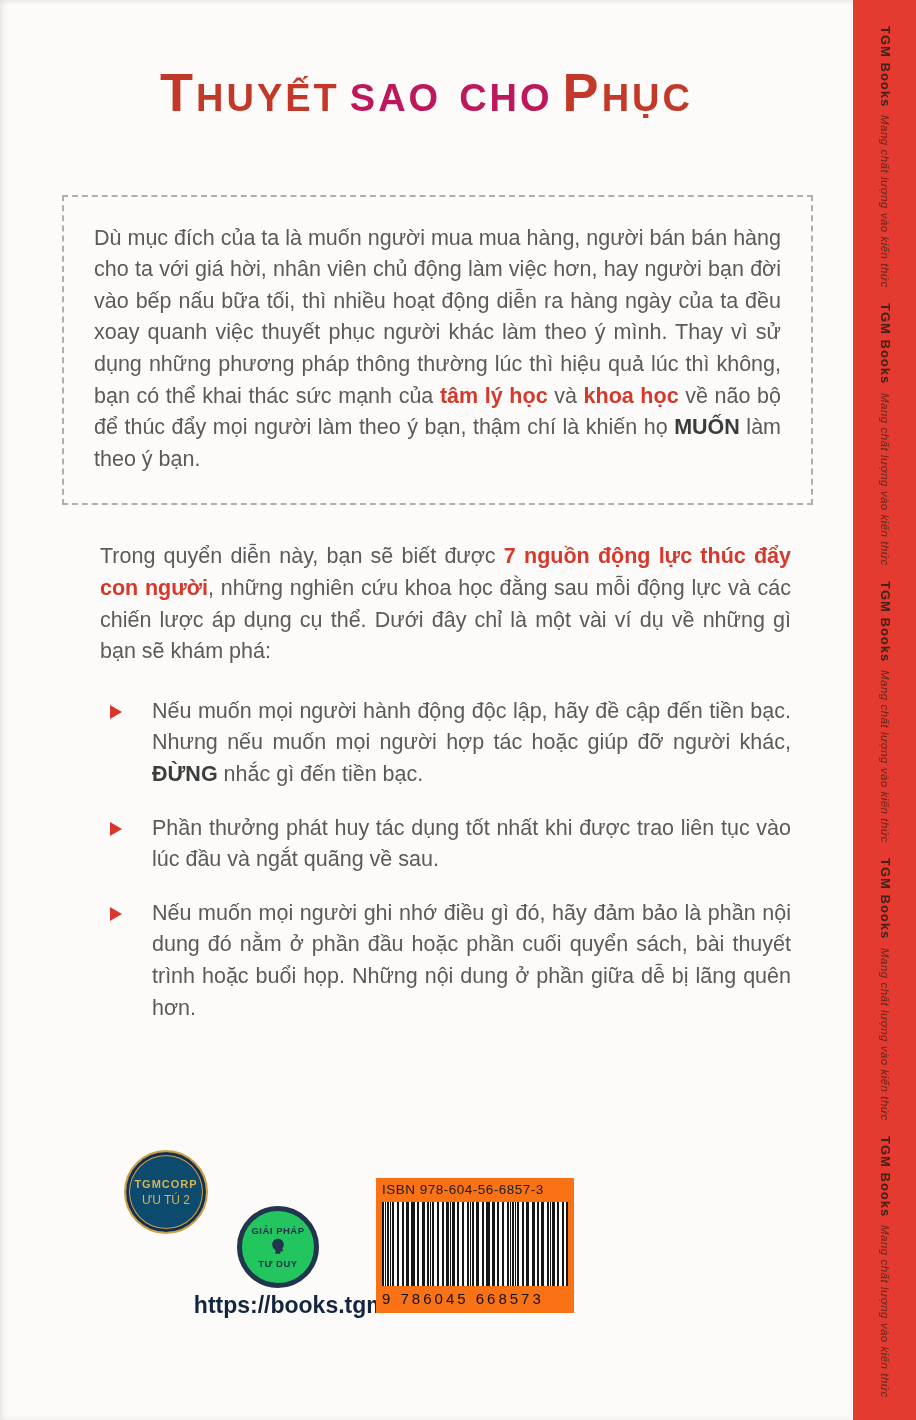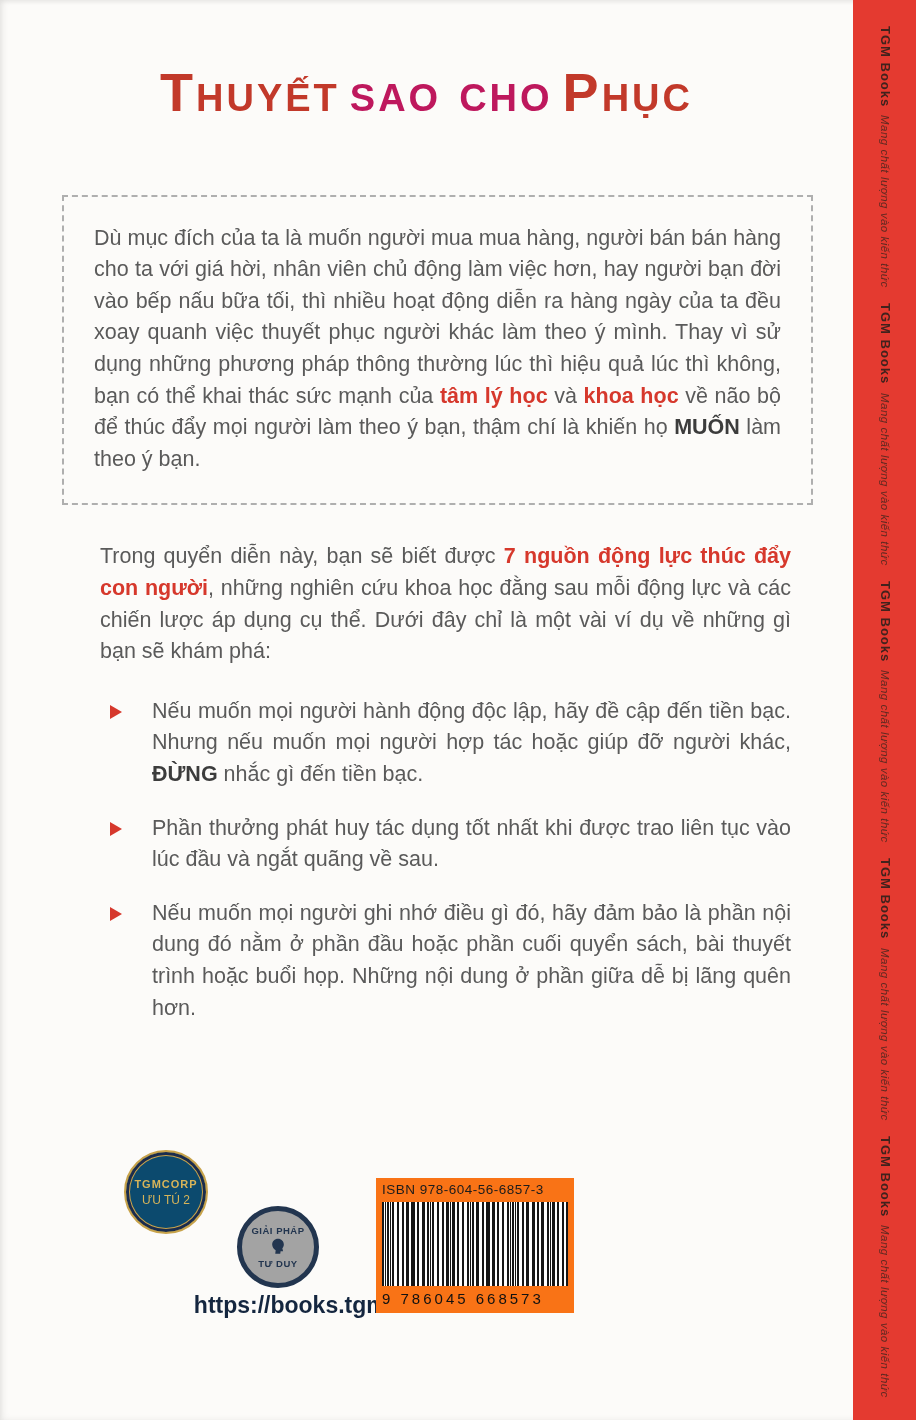--- a/index.html
+++ b/index.html
@@ -85,21 +85,21 @@
   }
   .badge-tgm {
     left:124px; top:1150px; width:84px; height:84px;
     background:#0c4a6e; border:2px solid #c8a34b; color:#d7b459;
     box-shadow:inset 0 0 0 3px #1a2c4e, inset 0 0 0 4px #c8a34b;
   }
   .badge-tgm .b1 { font-size:11px; font-weight:bold; letter-spacing:1px; }
   .badge-tgm .b2 { font-size:12px; margin-top:3px; }
   .badge-think {
     left:237px; top:1206px; width:82px; height:82px;
-    background:#a3a3a3; border:5px solid #22354f; color:#22354f;
+    background:#22c55e; border:5px solid #22354f; color:#22354f;
   }
   .badge-think .b1, .badge-think .b2 { font-size:9.5px; font-weight:bold; letter-spacing:.5px; }
   .badge-think svg { display:block; margin:1px 0; }
 
   .url {
     left:110px; top:1292px; width:310px; text-align:right;
     font-size:23px; font-weight:bold; color:#14263f;
   }
 
   .code-block { background:#f97316; text-align:left; padding:4px 6px 6px; box-sizing:border-box; }

